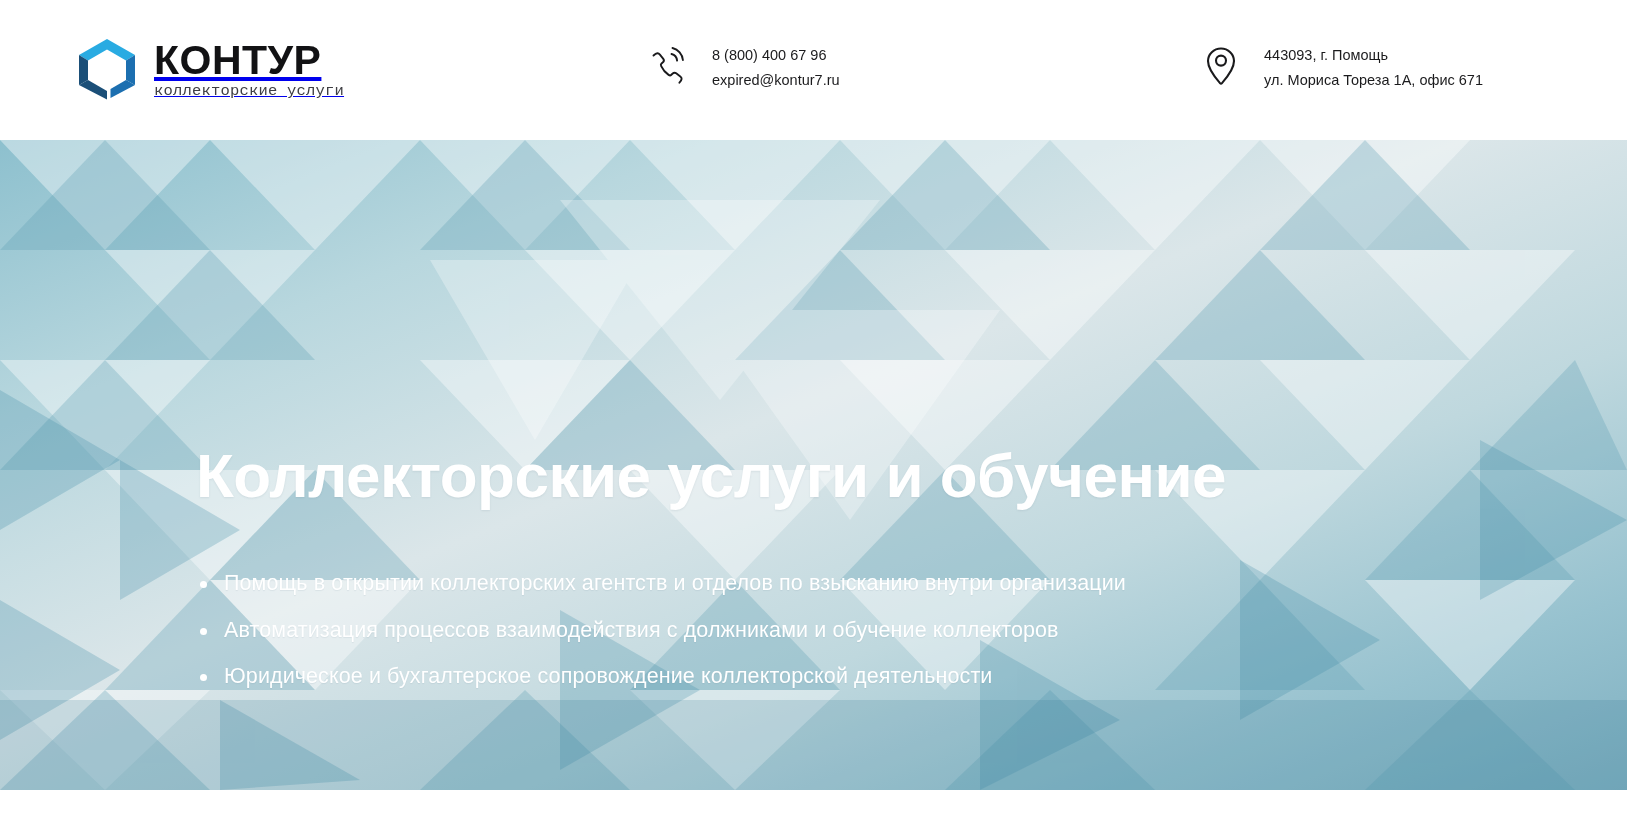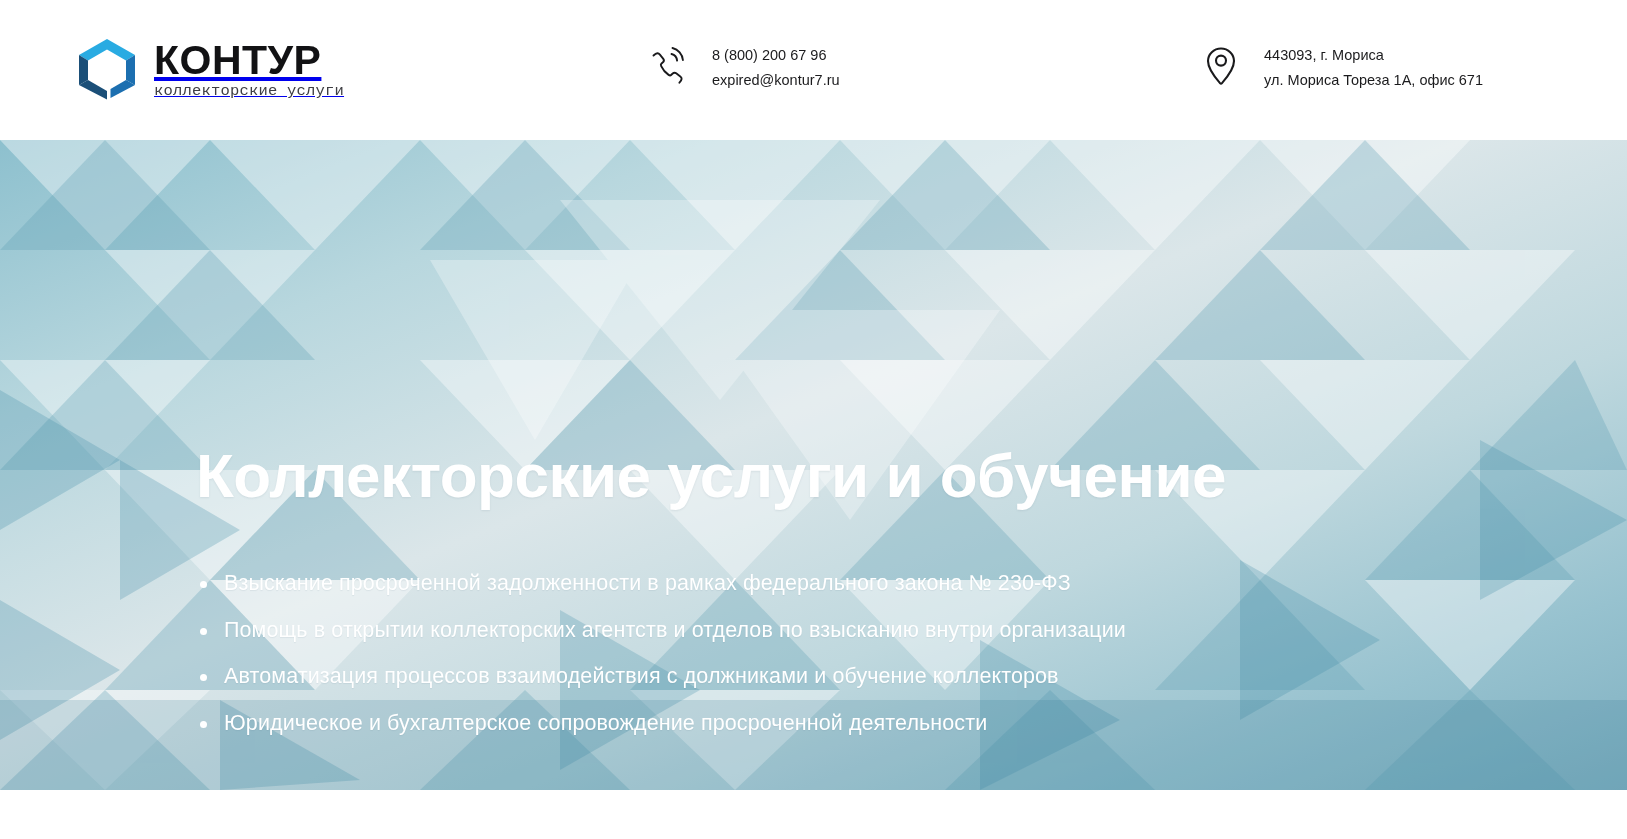--- a/index.html
+++ b/index.html
@@ -215,35 +215,35 @@
       <svg class="contact-icon" viewBox="0 0 42 48">
         <g fill="none" stroke="#1a1a1c" stroke-width="1.9" stroke-linecap="round" stroke-linejoin="round">
           <path d="M8.5 13.5 c 3.2 -3.0 5.0 -2.6 6.4 -0.9 l 3.4 4.2 c 1.1 1.4 0.8 2.4 -0.4 3.5 l -1.6 1.4
                    c -0.7 0.6 -0.6 1.3 -0.1 2.4 c 1.3 2.8 4.6 6.9 7.4 8.8 c 1.0 0.7 1.8 0.8 2.5 0.1
                    l 1.6 -1.5 c 1.2 -1.1 2.2 -1.2 3.5 -0.2 l 4.1 3.1 c 1.8 1.4 2.0 3.2 -0.9 6.3" transform="translate(-3,-2)"></path>
           <path d="M24.5 11.0 a 7.5 7.5 0 0 1 5.6 6.6" transform="translate(-1,-1)"></path>
           <path d="M25.5 5.0 a 13.5 13.5 0 0 1 10.4 12.0" transform="translate(-1,-1)"></path>
         </g>
       </svg>
       <div class="contact-lines">
-        <span class="contact-line">8 (800) 200 67 96</span>
+        <span class="contact-line">8 (800) 400 67 96</span>
         <span class="contact-line">expired@kontur7.ru</span>
       </div>
     </div>
 
     <div class="contact addr">
       <svg class="contact-icon" viewBox="0 0 42 48">
         <g fill="none" stroke="#1a1a1c" stroke-width="2.1" stroke-linejoin="round">
           <path d="M21 4.5 c -7.2 0 -13 5.6 -13 12.6 c 0 8.4 10.6 20.5 12.2 22.3 a 1.1 1.1 0 0 0 1.6 0
                    C23.4 37.6 34 25.5 34 17.1 C34 10.1 28.2 4.5 21 4.5 z"></path>
           <circle cx="21" cy="16.6" r="5.0"></circle>
         </g>
       </svg>
       <div class="contact-lines">
-        <span class="contact-line">443093, г. Мориса</span>
+        <span class="contact-line">443093, г. Помощь</span>
         <span class="contact-line">ул. Мориса Тореза 1А, офис 671</span>
       </div>
     </div>
 
   </header>
 
   <section class="hero">
 
     <svg class="hero-poly" viewBox="0 0 1627 650" preserveAspectRatio="none">
       <defs>
@@ -328,24 +328,23 @@
 
       <g opacity="0.18" fill="#2f7790">
         <rect x="0" y="560" width="1627" height="90"></rect>
       </g>
     </svg>
 
     <div class="hero-content">
       <h1 class="hero-title">Коллекторские услуги и обучение</h1>
 
       <ul class="hero-list">
-        <li>Взыскание просроченной задолженности в рамках федерального закона № 230-ФЗ</li>
         <li>Помощь в открытии коллекторских агентств и отделов по взысканию внутри организации</li>
         <li>Автоматизация процессов взаимодействия с должниками и обучение коллекторов</li>
-        <li>Юридическое и бухгалтерское сопровождение просроченной деятельности</li>
+        <li>Юридическое и бухгалтерское сопровождение коллекторской деятельности</li>
       </ul>
     </div>
 
   </section>
 
   <div class="footer-strip"></div>
 
 </div>
 
 </body></html>

